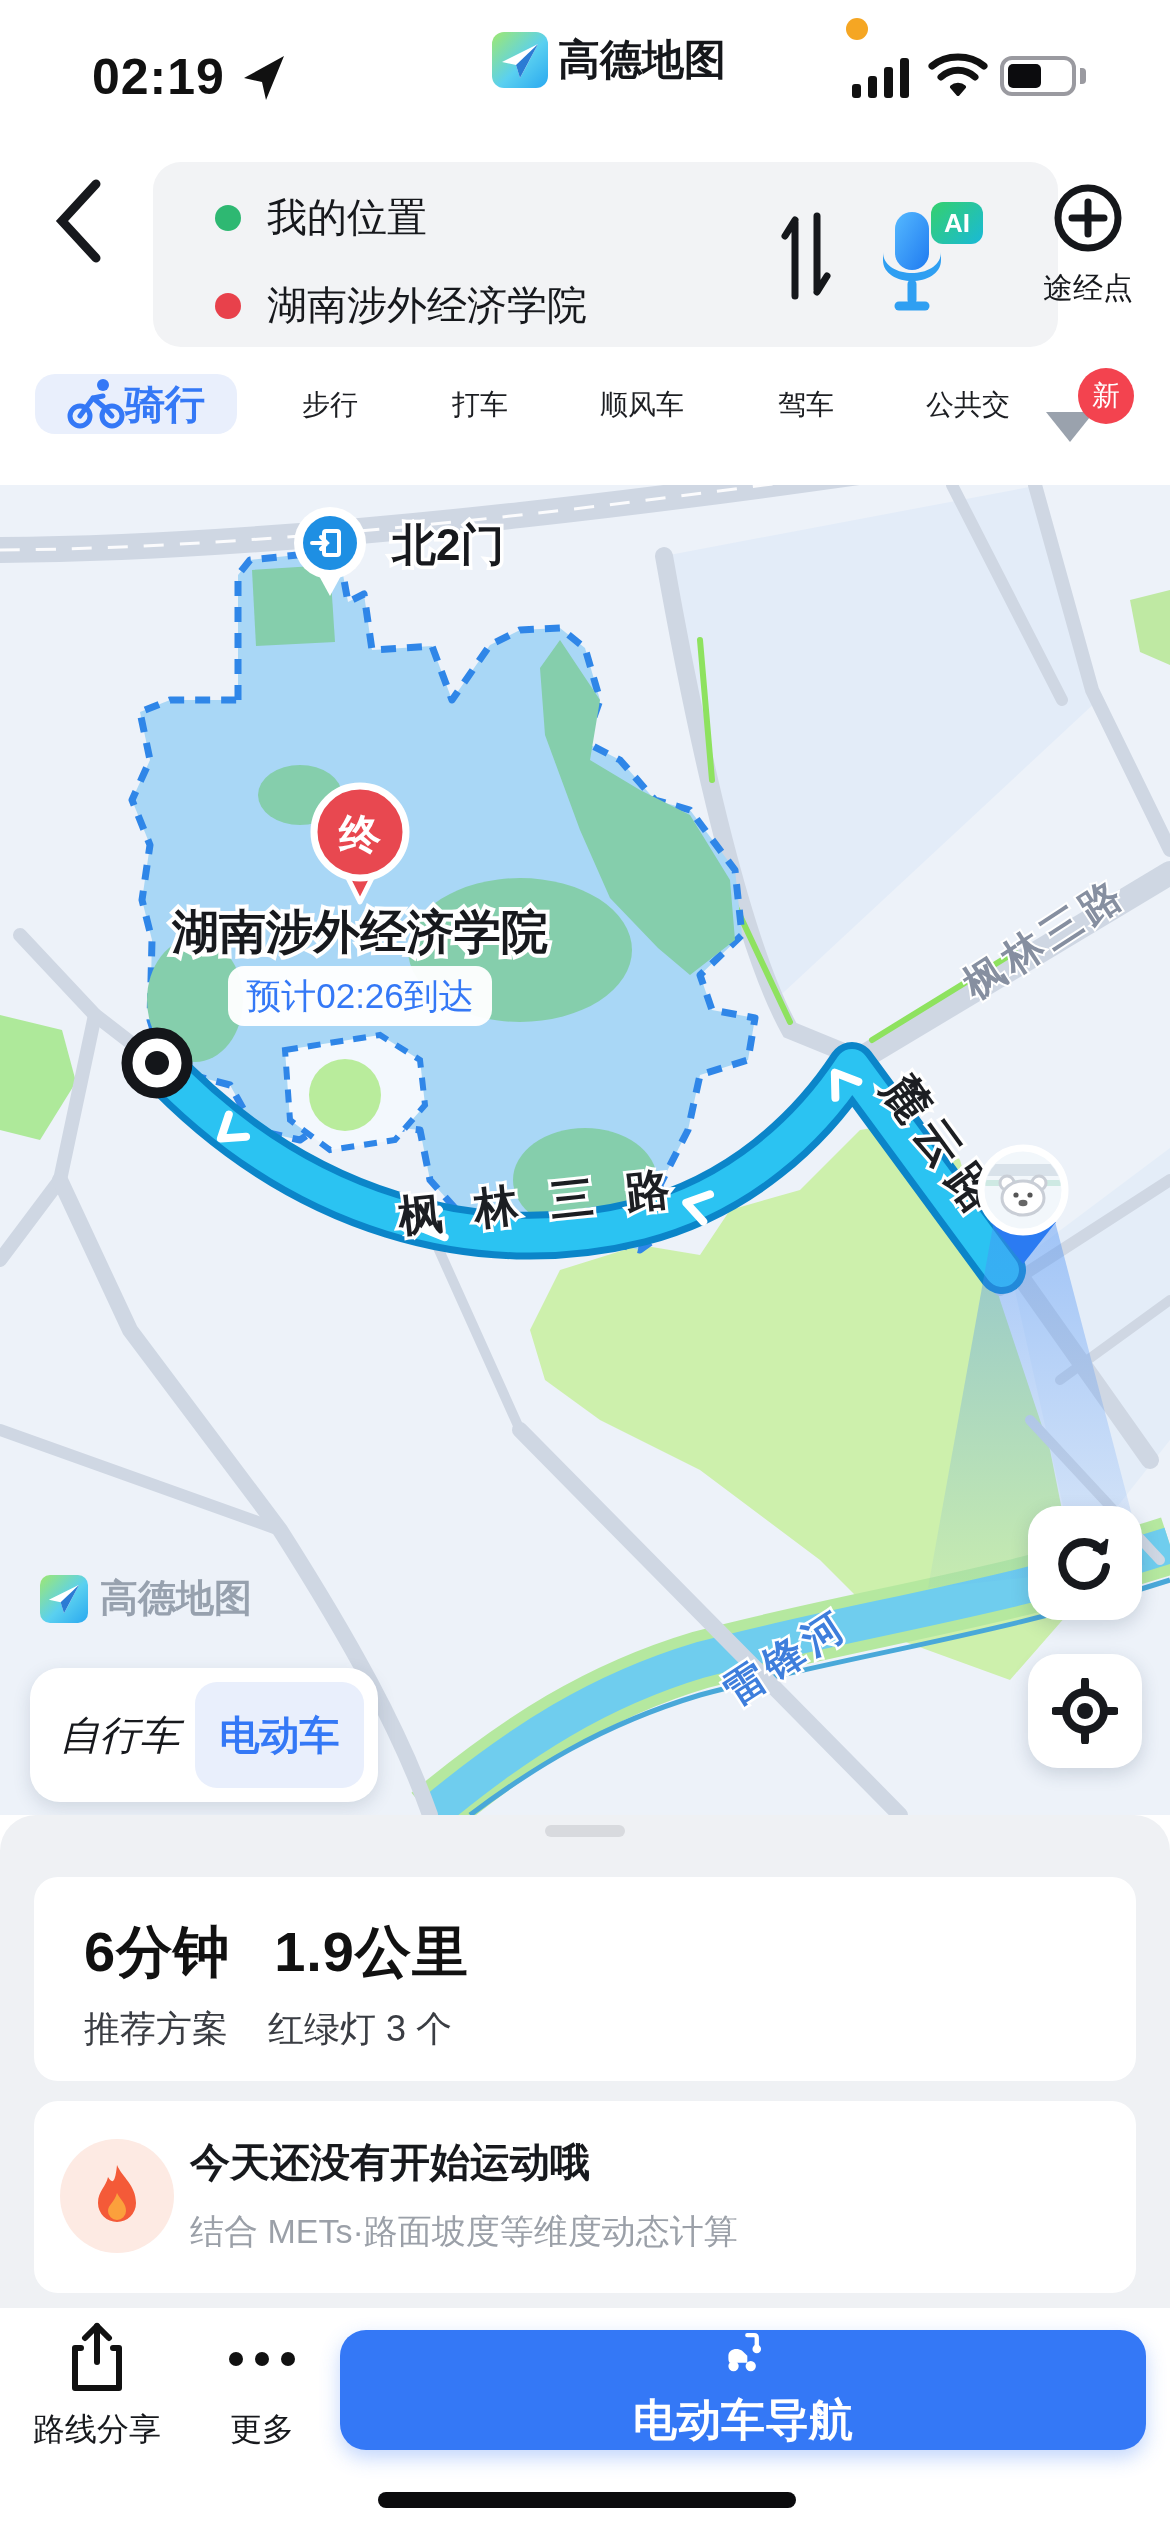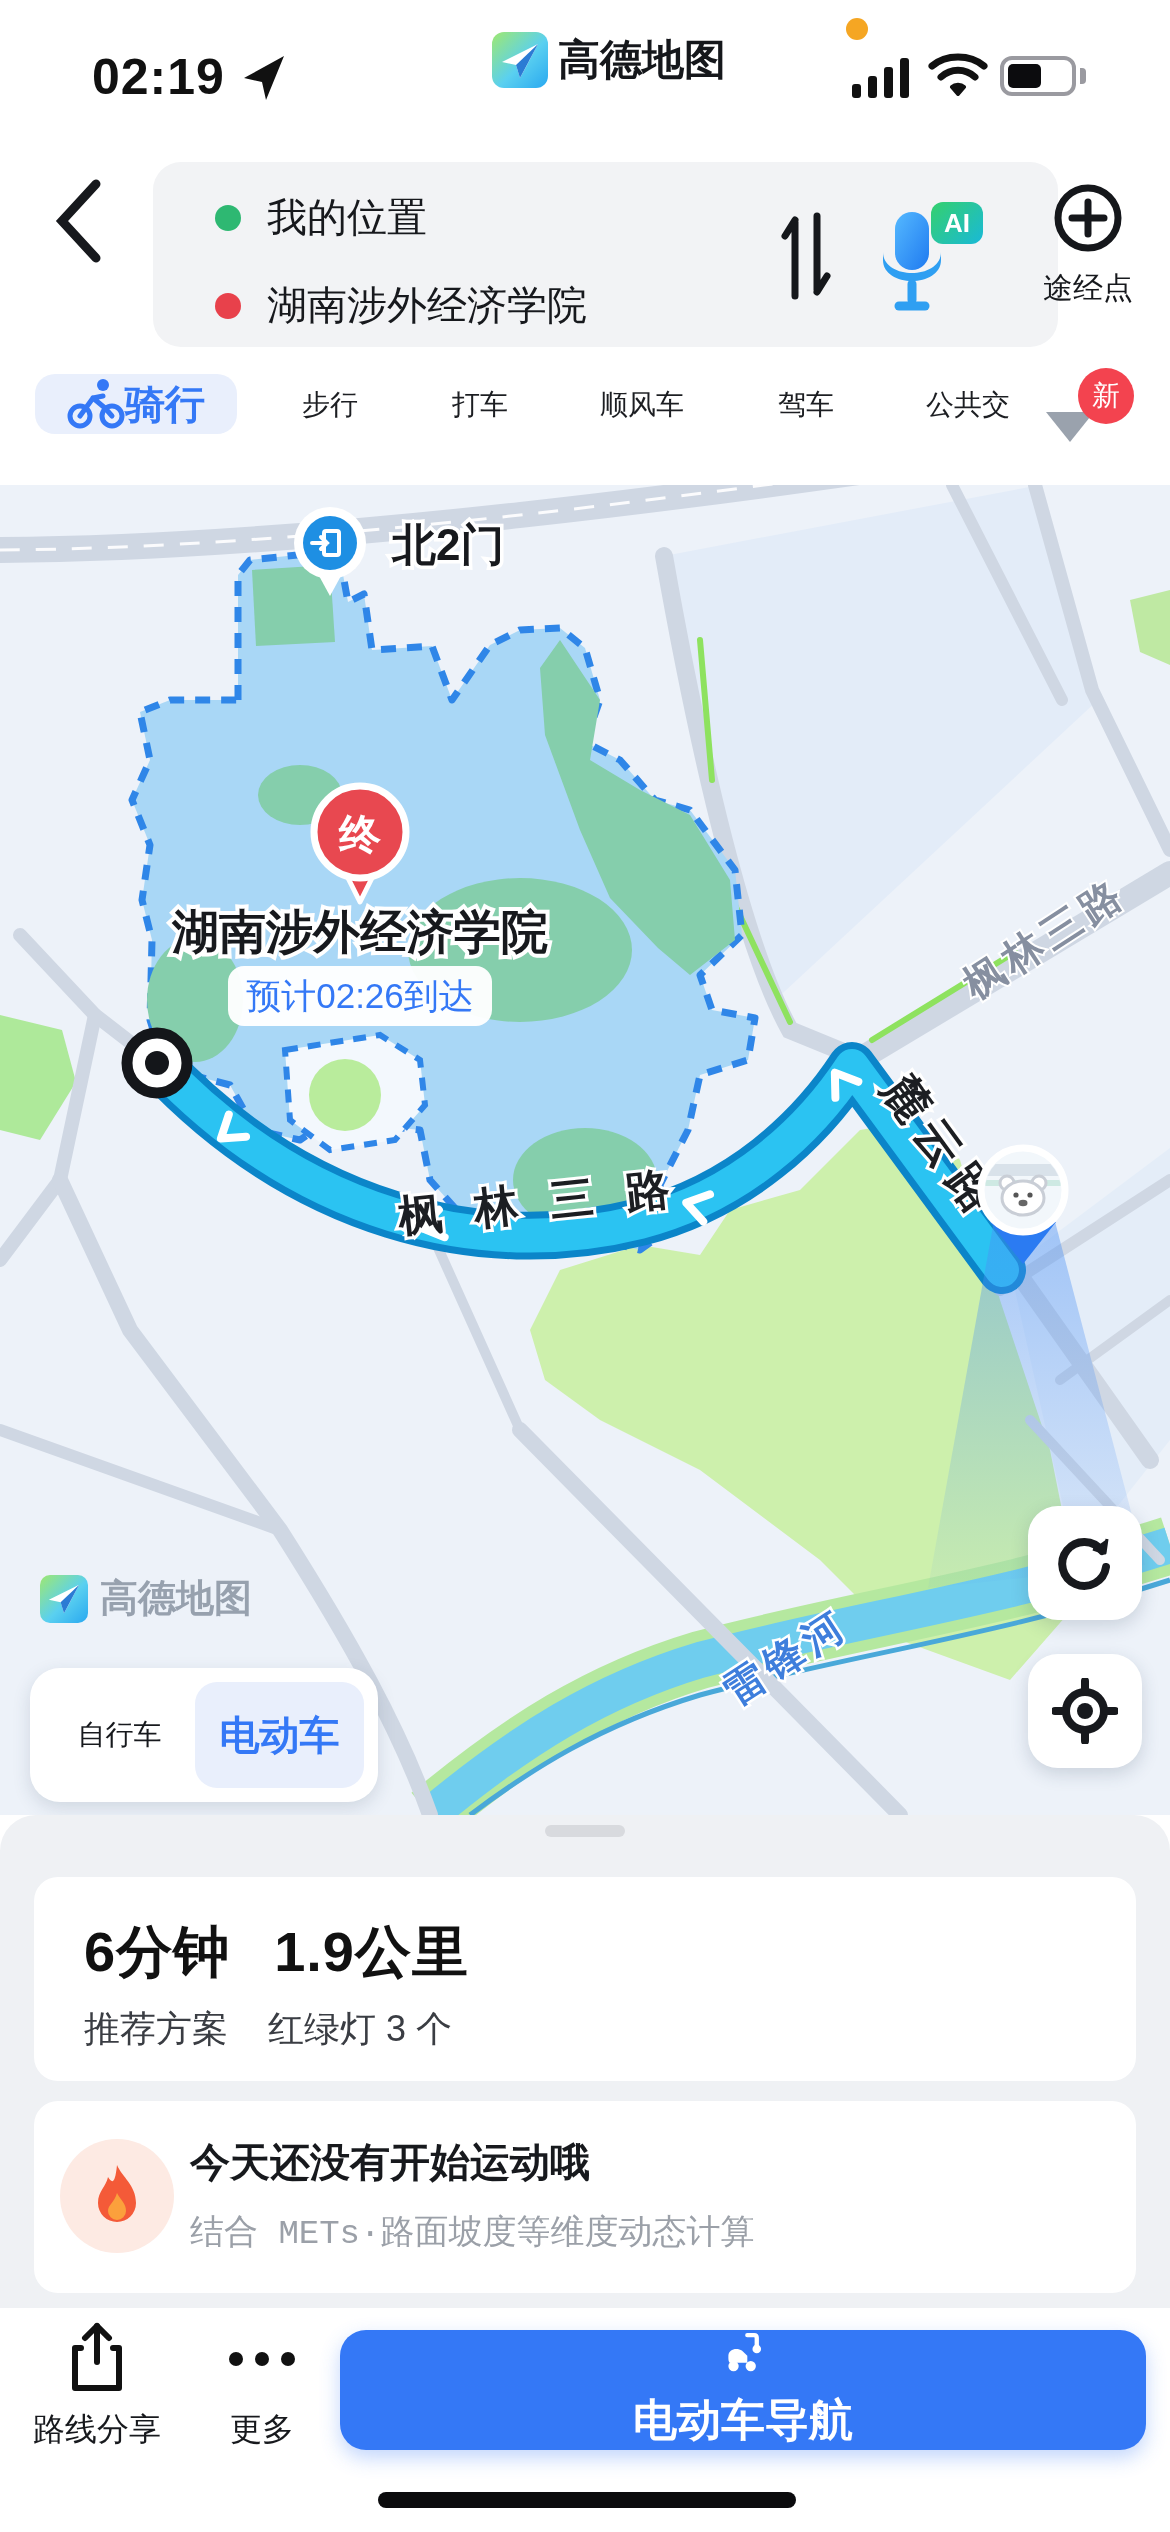--- a/index.html
+++ b/index.html
@@ -48,35 +48,35 @@
   .maparea{left:0;top:485px;width:1170px;height:1330px;background:#edf2f9;}
   svg text{font-family:"Liberation Sans","DejaVu Sans",sans-serif;}
   .watermark{left:40px;top:1088px;display:flex;align-items:center;gap:12px;}
   .wm-badge{width:48px;height:48px;border-radius:10px;background:linear-gradient(135deg,#9fe870 0%,#5ad0f0 55%,#29a8f0 100%);position:relative;}
   .wm-txt{font-size:38px;font-weight:bold;color:#97a1ae;}
   .paperplane{position:absolute;left:7px;top:8px;}
   .mapbtn{width:114px;height:114px;background:#fff;border-radius:30px;box-shadow:0 6px 18px rgba(40,60,90,.18);display:flex;align-items:center;justify-content:center;}
   .btn-refresh{left:1028px;top:1021px;}
   .btn-locate{left:1028px;top:1169px;}
   .toggle{left:30px;top:1183px;width:348px;height:134px;background:#fff;border-radius:30px;box-shadow:0 6px 18px rgba(40,60,90,.15);display:flex;align-items:center;padding:14px;}
-  .tg-opt{flex:1;text-align:center;font-size:28px;color:#17191d;}
+  .tg-opt{flex:1;text-align:center;font-size:40px;color:#17191d;font-style:italic;}
   .tg-sel{flex:1.12;height:106px;background:#e9effc;border-radius:22px;display:flex;align-items:center;justify-content:center;font-size:40px;font-weight:bold;color:#3478f6;}
 
   
   .sheet{left:0;top:1815px;width:1170px;height:493px;background:#eff1f4;border-radius:36px 36px 0 0;}
   .handle{left:545px;top:10px;width:80px;height:12px;border-radius:6px;background:#d8dade;}
   .card{background:#fff;border-radius:24px;}
   .card1{left:34px;top:62px;width:1102px;height:204px;}
   .c1-title{left:50px;top:38px;display:flex;gap:44px;align-items:baseline;}
   .c1-title b{font-size:56px;color:#111;letter-spacing:1px;}
   .c1-sub{left:50px;top:128px;display:flex;gap:40px;font-size:36px;color:#3a3d43;}
   .card2{left:34px;top:286px;width:1102px;height:192px;}
   .flamewrap{left:26px;top:38px;width:114px;height:114px;border-radius:50%;background:#fdeae3;display:flex;align-items:center;justify-content:center;}
   .c2-title{left:156px;top:34px;font-size:40px;font-weight:bold;color:#17191d;}
-  .c2-sub{left:156px;top:108px;font-size:34px;color:#9ba0a8;font-family:Liberation Mono, monospace;}
+  .c2-sub{left:156px;top:108px;font-size:34px;color:#9ba0a8;}
   .sportbtn{right:28px;top:48px;position:absolute;border:3px solid #27b5a0;color:#27b5a0;font-size:38px;font-weight:bold;border-radius:48px;padding:18px 34px;background:#fff;}
 
   
   .footer{left:0;top:2308px;width:1170px;height:224px;background:#fff;}
   .fgroup{top:14px;width:140px;text-align:center;}
   .f-share{left:27px;}
   .f-more{left:192px;font-family:Liberation Serif, serif;}
   .f-label{font-size:32px;color:#17191d;margin-top:12px;}
   .moredots{display:flex;gap:12px;justify-content:center;align-items:center;height:74px;}
   .moredots i{width:14px;height:14px;border-radius:50%;background:#111;}

